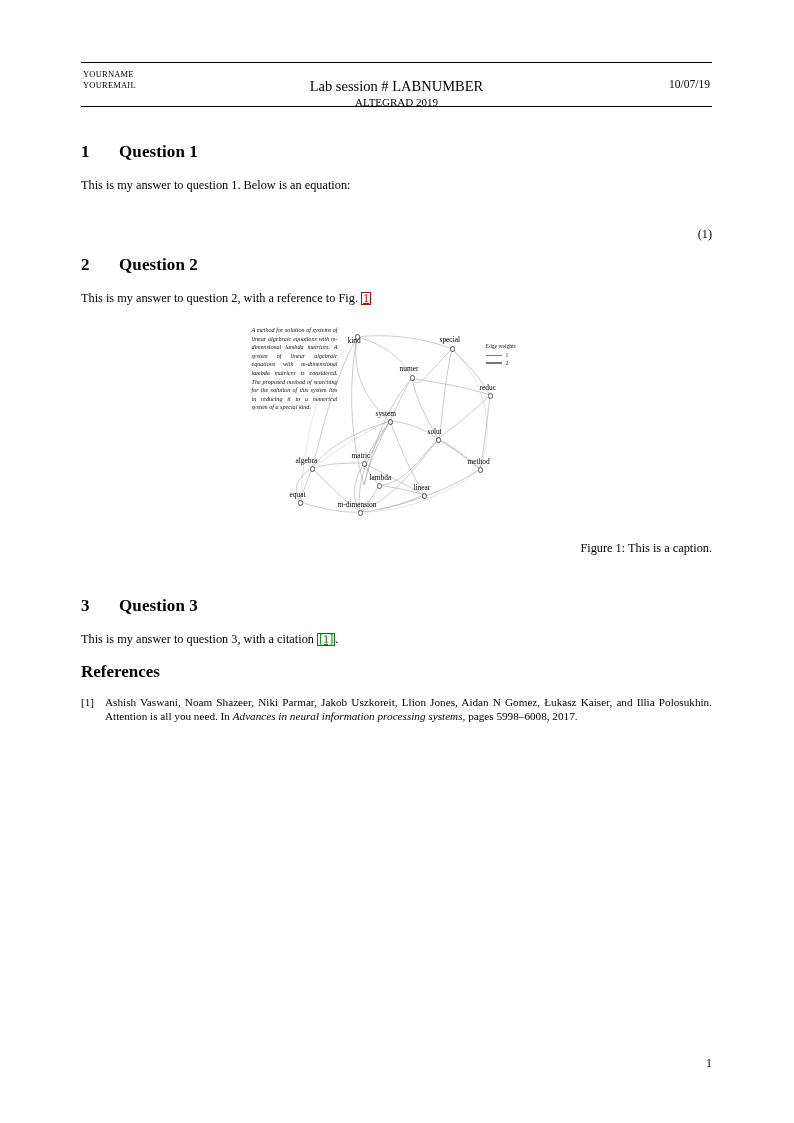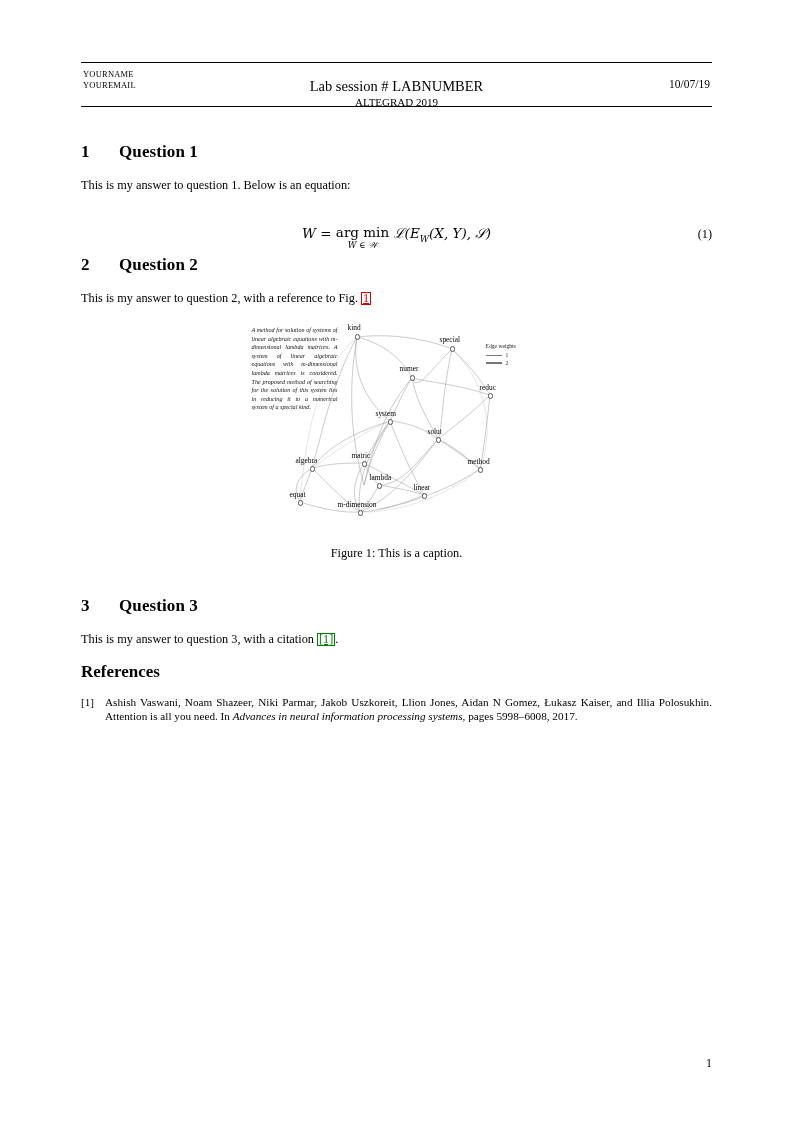--- a/index.html
+++ b/index.html
@@ -161,23 +161,23 @@
     top: 68px;
     width: 631px;
   }
   .fig-canvas {
     position: relative;
     margin: 0 auto;
     width: 290px;
     height: 205px;
   }
   .fig-caption {
-    text-align: center;
+    text-align: right;
     font-size: 12.3px;
-    margin-top: 18px;
+    margin-top: 13px;
   }
   .abstract-text {
     position: absolute;
     left: 0;
     top: 3px;
     width: 86px;
     font-size: 6.1px;
     line-height: 8.6px;
     font-style: italic;
     text-align: justify;
@@ -272,28 +272,20 @@
     <div class="block-q1">
       <h2 class="section">
         <span class="sec-wrap">
           <span class="sec-num">1</span>
           <span>Question 1</span>
         </span>
       </h2>
       <p class="para q1-text">This is my answer to question 1. Below is an equation:</p>
 
       <div class="equation-row">
-        <div class="equation">
-          <span class="mathit">W =</span>
-          <span class="argmin">
-            <span class="top">arg min</span>
-            <span class="bot">W ∈ 𝒲</span>
-          </span>
-          <span class="cal">ℒ(E</span><sub class="mathit" style="font-size:9px">W</sub><span class="mathit">(X, Y), 𝒮)</span>
-        </div>
         <div class="eqn-tag">(1)</div>
       </div>
     </div>
 
     <div class="block-q2">
       <h2 class="section">
         <span class="sec-wrap">
           <span class="sec-num">2</span>
           <span>Question 2</span>
         </span>
@@ -355,21 +347,21 @@
               <path d="M48,179 C40,165 45,155 60,145"></path>
               <path d="M228,146 C200,165 160,180 128,186"></path>
               <path d="M228,146 C210,130 198,122 186,116"></path>
               <path d="M105,14 C70,45 55,95 48,179" opacity="0.5"></path>
               <path d="M200,26 C230,55 245,100 228,146" opacity="0.5"></path>
               <path d="M60,145 C95,120 120,105 138,98" opacity="0.5"></path>
               <path d="M108,189 C150,190 200,170 228,146" opacity="0.5"></path>
             </g>
           </svg>
 
-          <span class="node-label" style="left:96px;  top:0px;text-align:center;">kind</span>
+          <span class="node-label" style="left:96px;  top:13px;text-align:center;">kind</span>
           <span class="node-dot" style="left:103px; top:11px;"></span>
 
           <span class="node-label" style="left:188px; top:12px;">special</span>
           <span class="node-dot" style="left:198px; top:23px;"></span>
 
           <span class="node-label" style="left:148px; top:41px;">numer</span>
           <span class="node-dot" style="left:158px; top:52px;"></span>
 
           <span class="node-label" style="left:228px; top:60px;">reduc</span>
           <span class="node-dot" style="left:236px; top:70px;"></span>

